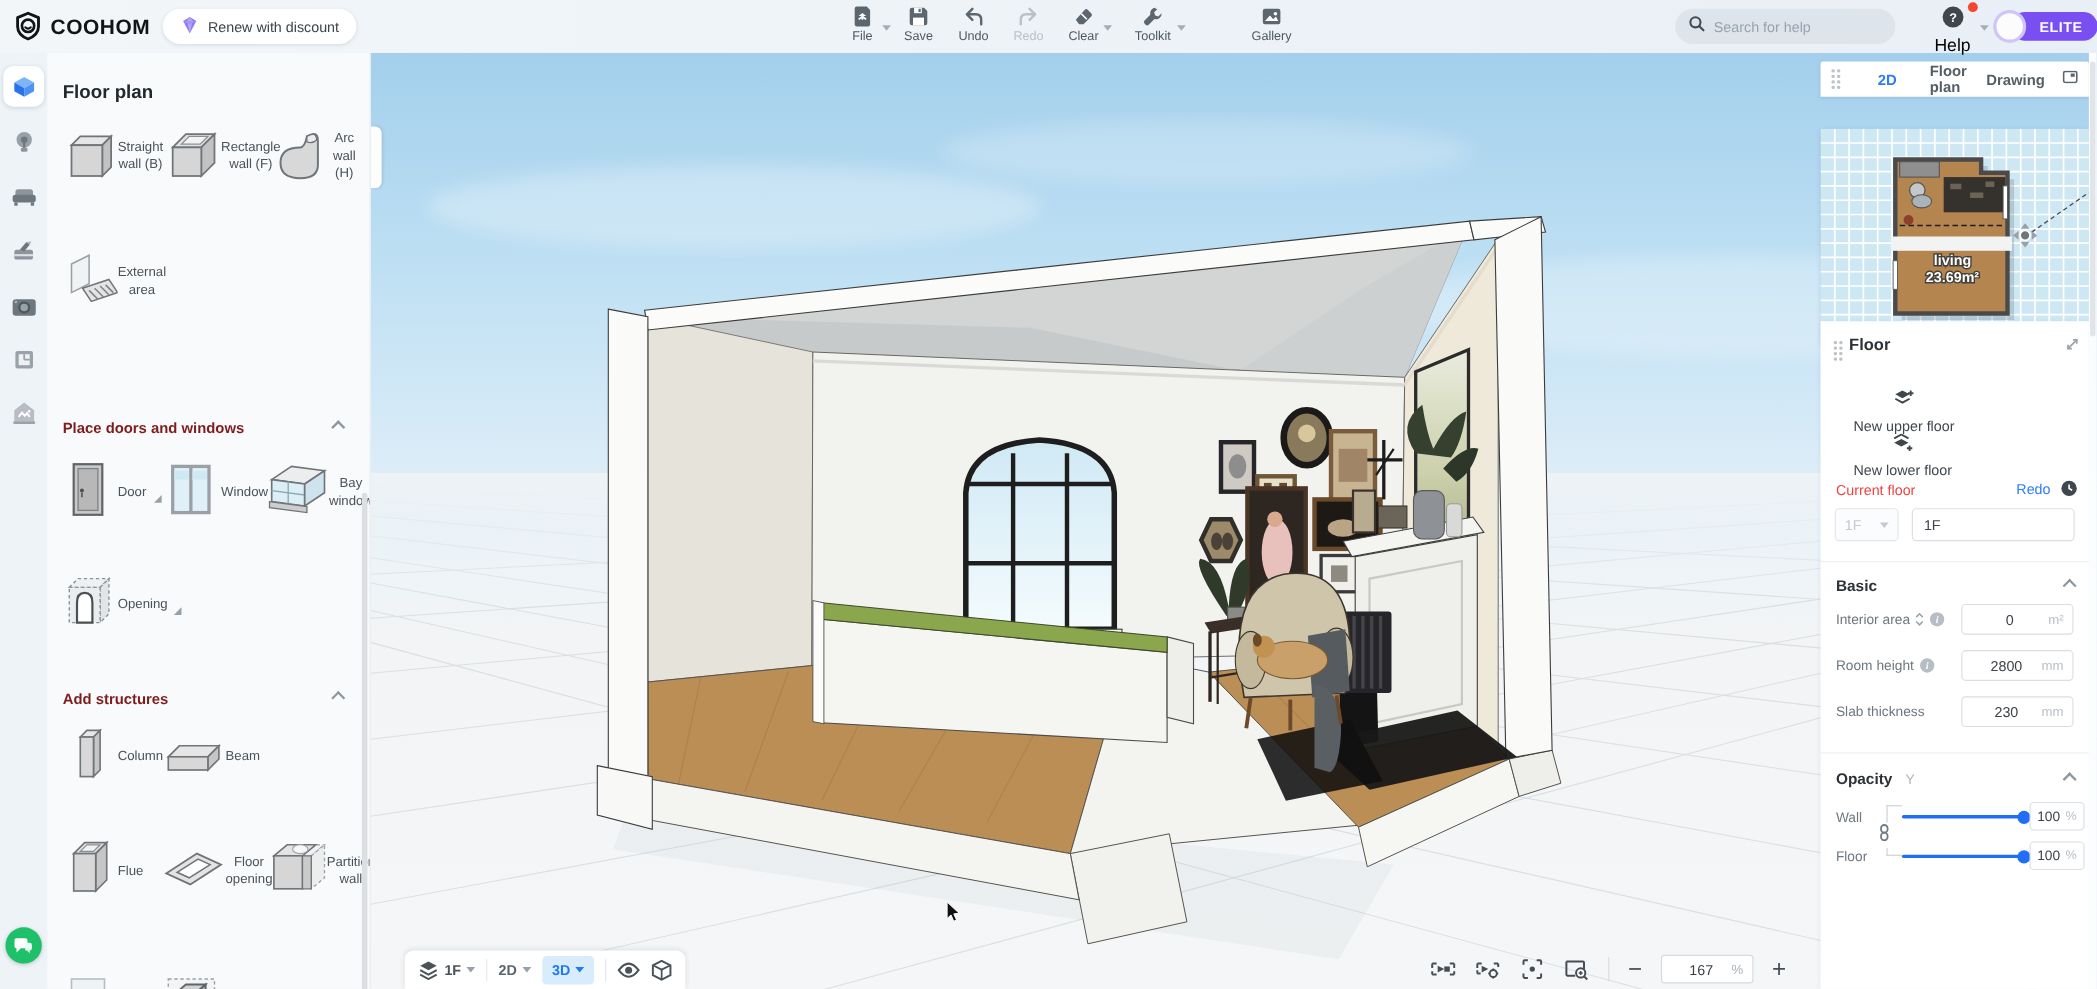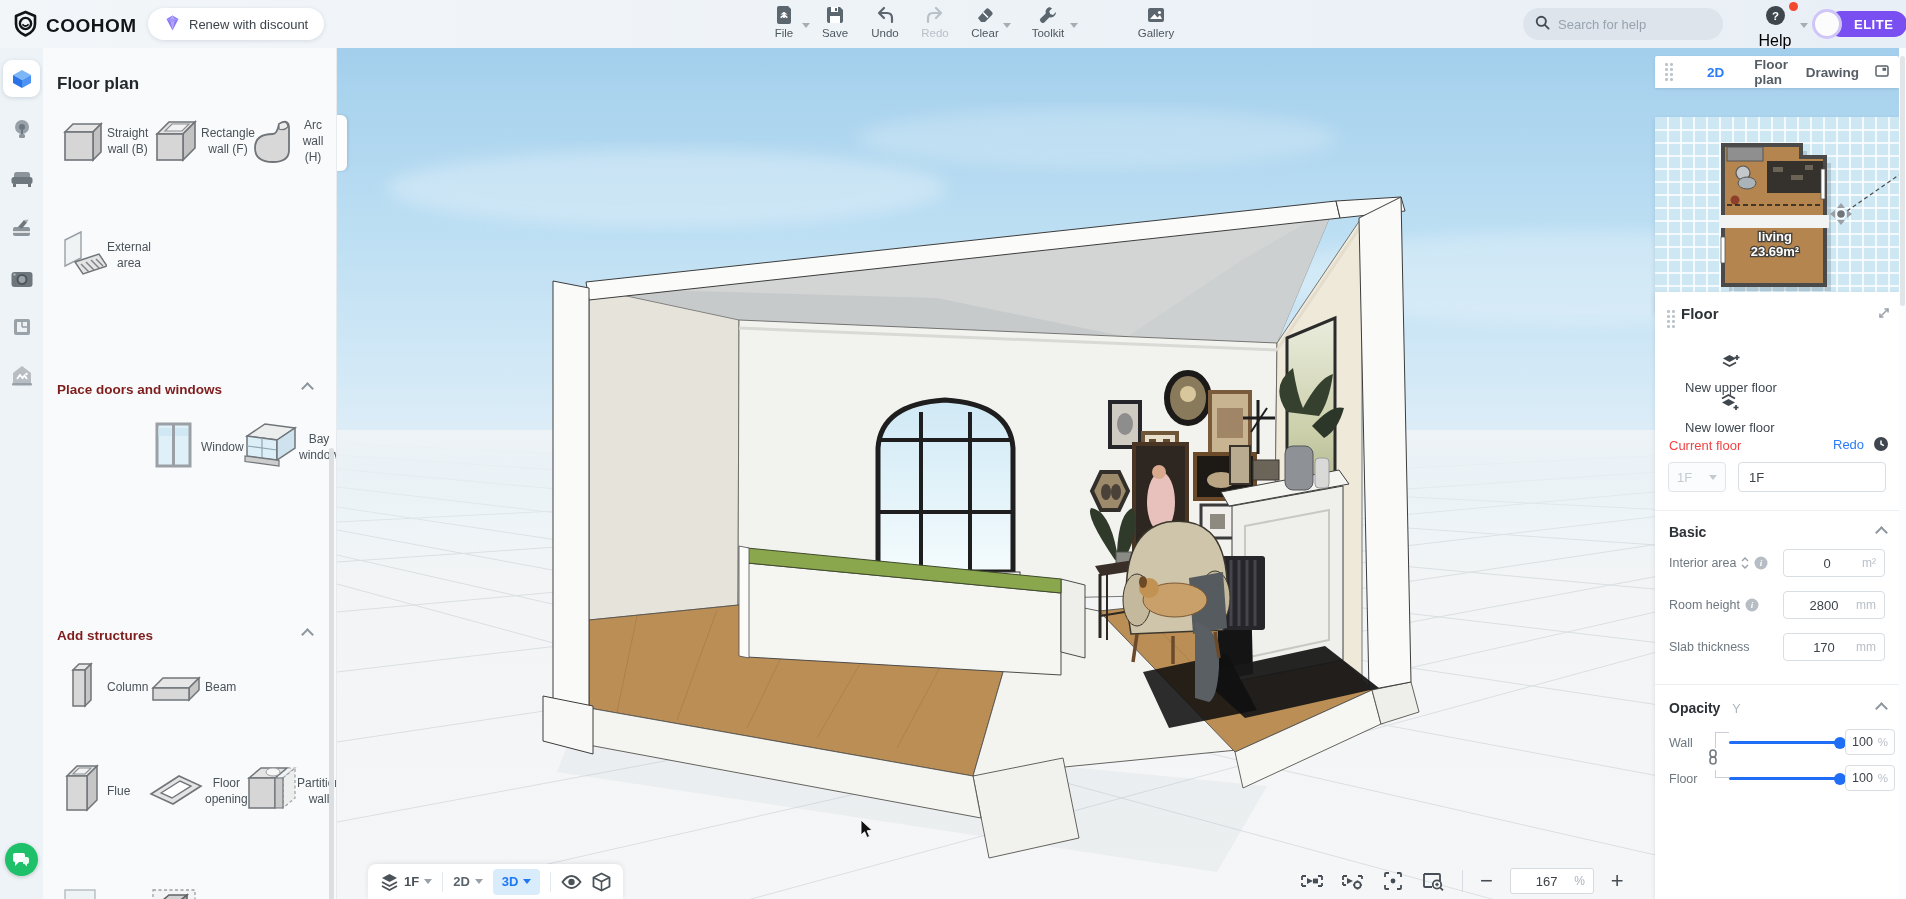--- a/index.html
+++ b/index.html
@@ -516,20 +516,31 @@
             <line x1="45" y1="33" x2="52" y2="40"></line>
           </g>
         </svg>
     </span>
     <span class="tlabel">External area</span>
   </div>
 
   <div class="secheader" style="top:334px">Place doors and windows</div>
   <div class="secchev" style="top:336px"></div>
 
+  <div class="tool" style="left:8px; top:368px">
+    <span class="ticon">
+      <svg width="56" height="58" viewBox="0 0 56 58">
+          <rect x="16" y="6" width="26" height="46" fill="#c9c9c9" stroke="#5f6468" stroke-width="2"></rect>
+          <rect x="20" y="10" width="18" height="38" fill="#b8b8b8" stroke="#7d8287" stroke-width="1.2"></rect>
+          <circle cx="23.5" cy="30" r="1.8" fill="#4c5054"></circle>
+          <line x1="23.5" y1="32" x2="23.5" y2="36" stroke="#4c5054" stroke-width="1.4"></line>
+        </svg>
+    </span>
+    <span class="tlabel">Door<i class="sub" style="right:-14px; bottom:-2px"></i></span>
+  </div>
   <div class="tool" style="left:102px; top:368px">
     <span class="ticon">
       <svg width="56" height="58" viewBox="0 0 56 58">
           <rect x="12" y="8" width="33" height="42" fill="#dff0f8" stroke="#9aa0a5" stroke-width="3"></rect>
           <line x1="28.5" y1="8" x2="28.5" y2="50" stroke="#9aa0a5" stroke-width="3"></line>
           <rect x="13.5" y="12" width="13" height="8" fill="#cfe8f4"></rect>
           <rect x="30" y="12" width="13" height="8" fill="#cfe8f4"></rect>
         </svg>
     </span>
     <span class="tlabel">Window<i class="sub" style="right:-14px; bottom:-2px"></i></span>
@@ -539,20 +550,31 @@
       <svg width="60" height="58" viewBox="0 0 60 58">
           <polygon points="8,20 26,8 56,12 38,24" fill="#eceeee" stroke="#70757a" stroke-width="1.5"></polygon>
           <polygon points="8,20 38,24 38,44 8,40" fill="#dceef6" stroke="#70757a" stroke-width="1.5"></polygon>
           <line x1="8" y1="30" x2="38" y2="34" stroke="#8fa7b2" stroke-width="1.2"></line>
           <line x1="23" y1="22" x2="23" y2="42" stroke="#8fa7b2" stroke-width="1.2"></line>
           <polygon points="38,24 56,12 56,32 38,44" fill="#cfe3ee" stroke="#70757a" stroke-width="1.5"></polygon>
           <polygon points="6,40 40,44.5 40,50 6,45.5" fill="#cdcdcd" stroke="#70757a" stroke-width="1.2"></polygon>
         </svg>
     </span>
     <span class="tlabel">Bay window<i class="sub" style="right:-11px; bottom:-2px"></i></span>
+  </div>
+  <div class="tool" style="left:8px; top:470px">
+    <span class="ticon">
+      <svg width="56" height="58" viewBox="0 0 56 58">
+          <polygon points="12,16 20,8 48,8 40,16" fill="#eef1f3" stroke="#8d9297" stroke-width="1.3" stroke-dasharray="3,2.5"></polygon>
+          <polygon points="40,16 48,8 48,40 40,48" fill="#e2e5e7" stroke="#8d9297" stroke-width="1.3" stroke-dasharray="3,2.5"></polygon>
+          <rect x="12" y="16" width="28" height="32" fill="#e9edf0" stroke="#8d9297" stroke-width="1.3" stroke-dasharray="3,2.5"></rect>
+          <path d="M19,48 V30 q0,-9 7,-9 q7,0 7,9 V48 Z" fill="#fff" stroke="#4c5054" stroke-width="2"></path>
+        </svg>
+    </span>
+    <span class="tlabel">Opening<i class="sub" style="right:-13px; bottom:-2px"></i></span>
   </div>
 
   <div class="secheader" style="top:580px">Add structures</div>
   <div class="secchev" style="top:582px"></div>
 
   <div class="tool" style="left:8px; top:608px">
     <span class="ticon">
       <svg width="56" height="56" viewBox="0 0 56 56">
           <polygon points="22,12 28,6 40,6 34,12" fill="#e8e8e8" stroke="#70757a" stroke-width="1.5"></polygon>
           <polygon points="34,12 40,6 40,42 34,48" fill="#c6c6c6" stroke="#70757a" stroke-width="1.5"></polygon>
@@ -889,21 +911,21 @@
   </div>
   <div class="numbox" style="top:299px">
     <span class="val">2800</span>
     <span class="unit">mm</span>
   </div>
 
   <div class="rowlab" style="top:348px">
     <span>Slab thickness</span>
   </div>
   <div class="numbox" style="top:341px">
-    <span class="val">170</span>
+    <span class="val">230</span>
     <span class="unit">mm</span>
   </div>
 
   <div class="divider" style="top:392px"></div>
 
   <div class="bold14" style="top:408px">
     <span>Opacity</span>
     <span style="font-weight:400; color:#aeb6bc; font-size:12.5px; margin-left:8px">Y</span>
   </div>
   <div class="secchev" style="left:222px; top:412px"></div>

